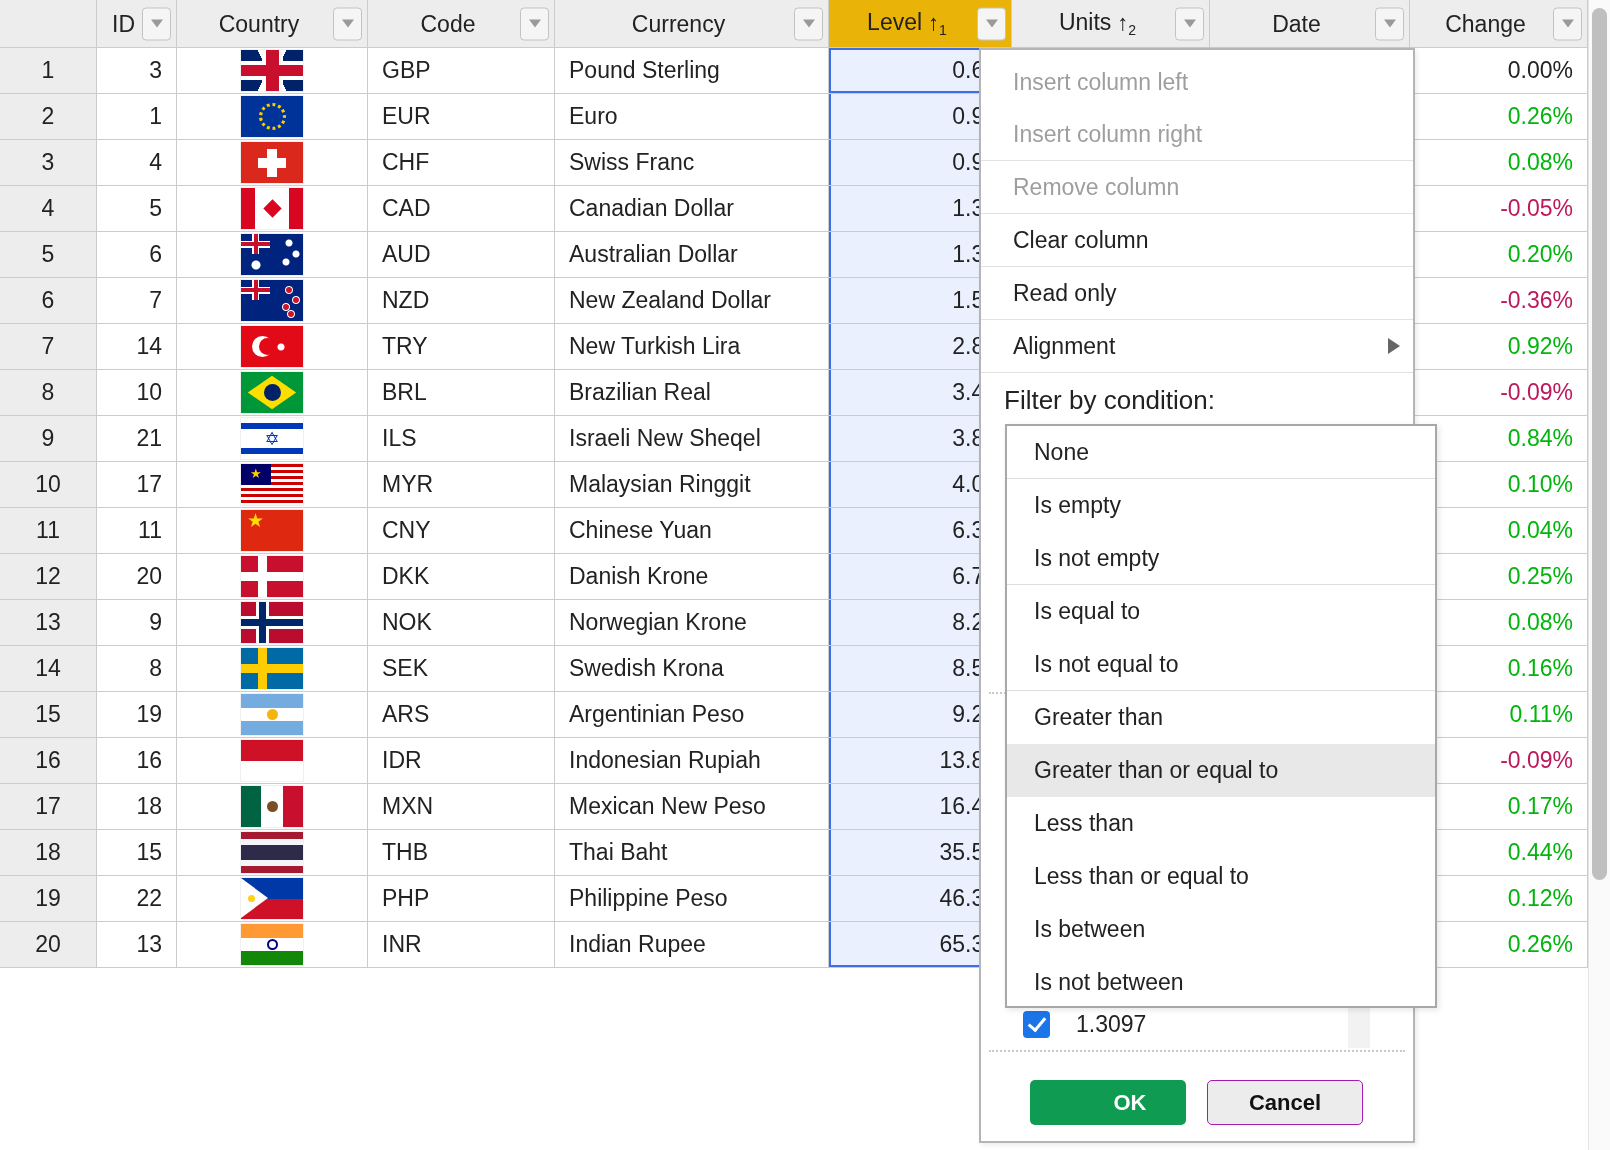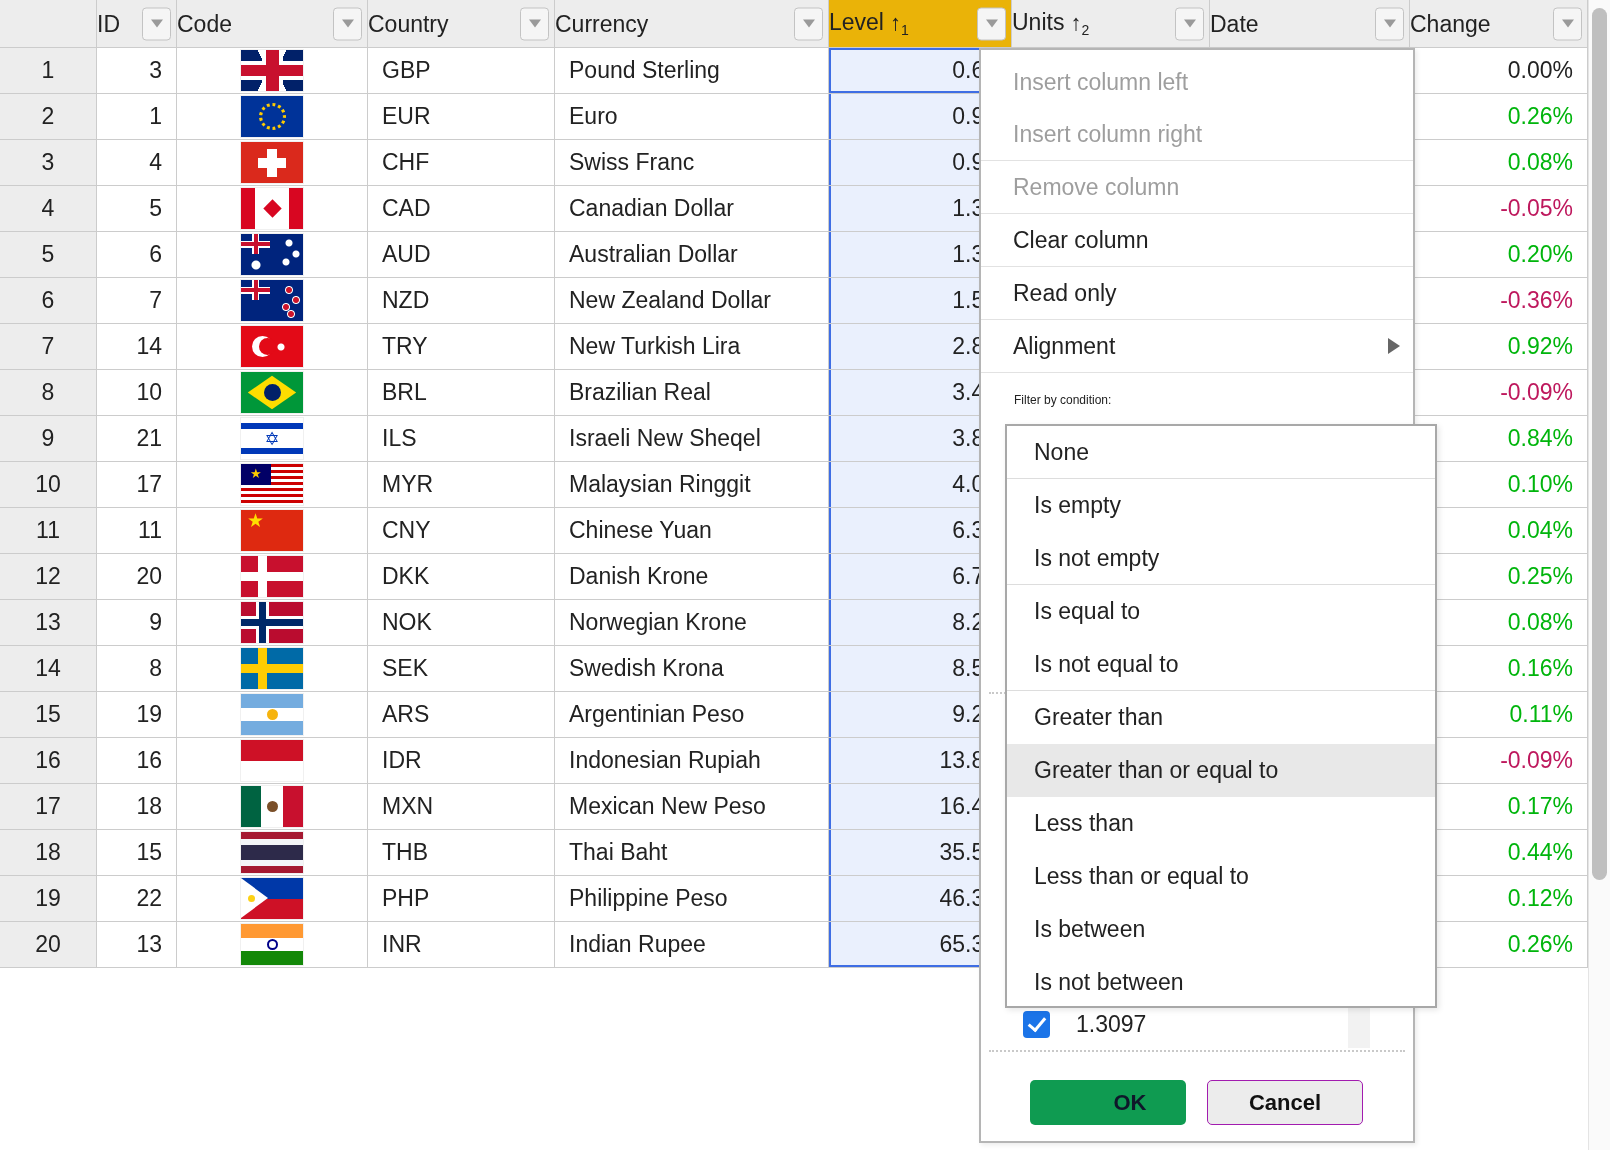--- a/index.html
+++ b/index.html
@@ -6,21 +6,21 @@
   body{font-family:"Liberation Sans","DejaVu Sans",sans-serif;color:#222;}
   .stage{position:relative;width:1610px;height:1150px;overflow:hidden;background:#fff;}
 
   
   .grid{position:absolute;left:0;top:0;width:1588px;display:grid;
         grid-template-columns:97px 80px 191px 187px 274px 183px 198px 200px 178px;
         grid-template-rows:48px;grid-auto-rows:46px;}
   .h,.c{box-sizing:border-box;border-right:1px solid #ccc;border-bottom:1px solid #ccc;
         white-space:nowrap;overflow:hidden;font-size:23px;}
   .h{background:#ededed;height:48px;line-height:46px;position:relative;
-     display:flex;align-items:center;}
+     display:flex;align-items:center;justify-content:center;}
   .h .hlabel{padding-right:26px;}
   .h.corner .hlabel{padding:0;}
   .h.sel{background:#eab308;}
   .fbtn{position:absolute;right:5px;top:50%;transform:translateY(-50%);
         width:27px;height:31px;background:#f5f5f5;border:1px solid #c3c3c3;border-radius:4px;
         display:flex;align-items:center;justify-content:center;}
   .caret{width:0;height:0;border-left:6px solid transparent;border-right:6px solid transparent;
          border-top:8px solid #9a9a9a;}
   .sortarrow{font-size:22px;font-weight:bold;margin-left:6px;}
   .sortrank{font-size:14px;display:inline-block;transform:translateY(5px);}
@@ -121,32 +121,32 @@
 
   
   .menu{position:absolute;left:979px;top:48px;width:436px;height:1095px;box-sizing:border-box;
         background:#fff;border:2px solid #b5b5b5;z-index:5;box-shadow:2px 2px 5px rgba(0,0,0,.08);}
   .mi{height:52px;line-height:52px;padding-left:32px;font-size:23px;color:#222;position:relative;margin-top:0;}
   .menu .mi:first-child{margin-top:6px;}
   .mi.disabled{color:#9e9e9e;}
   .mi.sep{border-bottom:1px solid #e2e2e2;}
   .subarrow{position:absolute;right:13px;top:50%;transform:translateY(-50%);width:0;height:0;
     border-top:8px solid transparent;border-bottom:8px solid transparent;border-left:12px solid #666;}
-  .flabel{margin-top:12px;padding-left:33px;font-size:12px;color:#222;height:30px;line-height:30px;}
+  .flabel{margin-top:12px;padding-left:23px;font-size:26px;color:#222;height:30px;line-height:30px;}
   .dotsep{position:absolute;left:8px;right:8px;border-top:2px dotted #c9c9c9;}
   .dotsep.d1{top:642px;}
   .dotsep.d2{top:1000px;}
   .valrow{position:absolute;left:42px;top:956px;height:36px;display:flex;align-items:center;gap:26px;font-size:23px;}
   .checkbox{width:27px;height:27px;background:#1b74e8;border-radius:4px;position:relative;}
   .checkbox::after{content:"";position:absolute;left:9px;top:3px;width:7px;height:14px;
     border-right:3px solid #fff;border-bottom:3px solid #fff;transform:rotate(40deg);}
   .valscroll{position:absolute;left:367px;top:956px;width:22px;height:42px;background:#f2f2f2;}
   .btn{position:absolute;top:1030px;width:156px;height:45px;border-radius:5px;font-size:22px;
        font-weight:bold;display:flex;align-items:center;justify-content:center;box-sizing:border-box;}
-  .btn.ok{left:49px;background:#0f9b51;color:#0f172a;padding-left:44px;}
+  .btn.ok{left:49px;background:#0f9b51;color:#ffffff;padding-left:44px;}
   .btn.cancel{left:226px;background:#ececec;color:#111;border:1px solid #a21caf;}
 
   
   .dropdown{position:absolute;left:1005px;top:424px;width:432px;height:584px;box-sizing:border-box;
         background:#fff;border:2px solid #a8a8a8;z-index:6;overflow:hidden;box-shadow:2px 2px 6px rgba(0,0,0,.1);}
   .di{height:53px;line-height:53px;padding-left:27px;font-size:23px;color:#222;}
   .di.sep{border-bottom:1px solid #ddd;box-sizing:border-box;}
   .di.selected{background:#e8e8e8;}
 
   
@@ -163,27 +163,27 @@
     <div class="h corner">
         <span class="hlabel"></span>
       </div>
     <div class="h">
       <span class="hlabel">ID</span>
       <span class="fbtn">
           <span class="caret"></span>
         </span>
     </div>
     <div class="h">
+      <span class="hlabel">Country</span>
+      <span class="fbtn">
+          <span class="caret"></span>
+        </span>
+    </div>
+    <div class="h">
       <span class="hlabel">Code</span>
-      <span class="fbtn">
-          <span class="caret"></span>
-        </span>
-    </div>
-    <div class="h">
-      <span class="hlabel">Country</span>
       <span class="fbtn">
           <span class="caret"></span>
         </span>
     </div>
     <div class="h">
       <span class="hlabel">Currency</span>
       <span class="fbtn">
           <span class="caret"></span>
         </span>
     </div>

